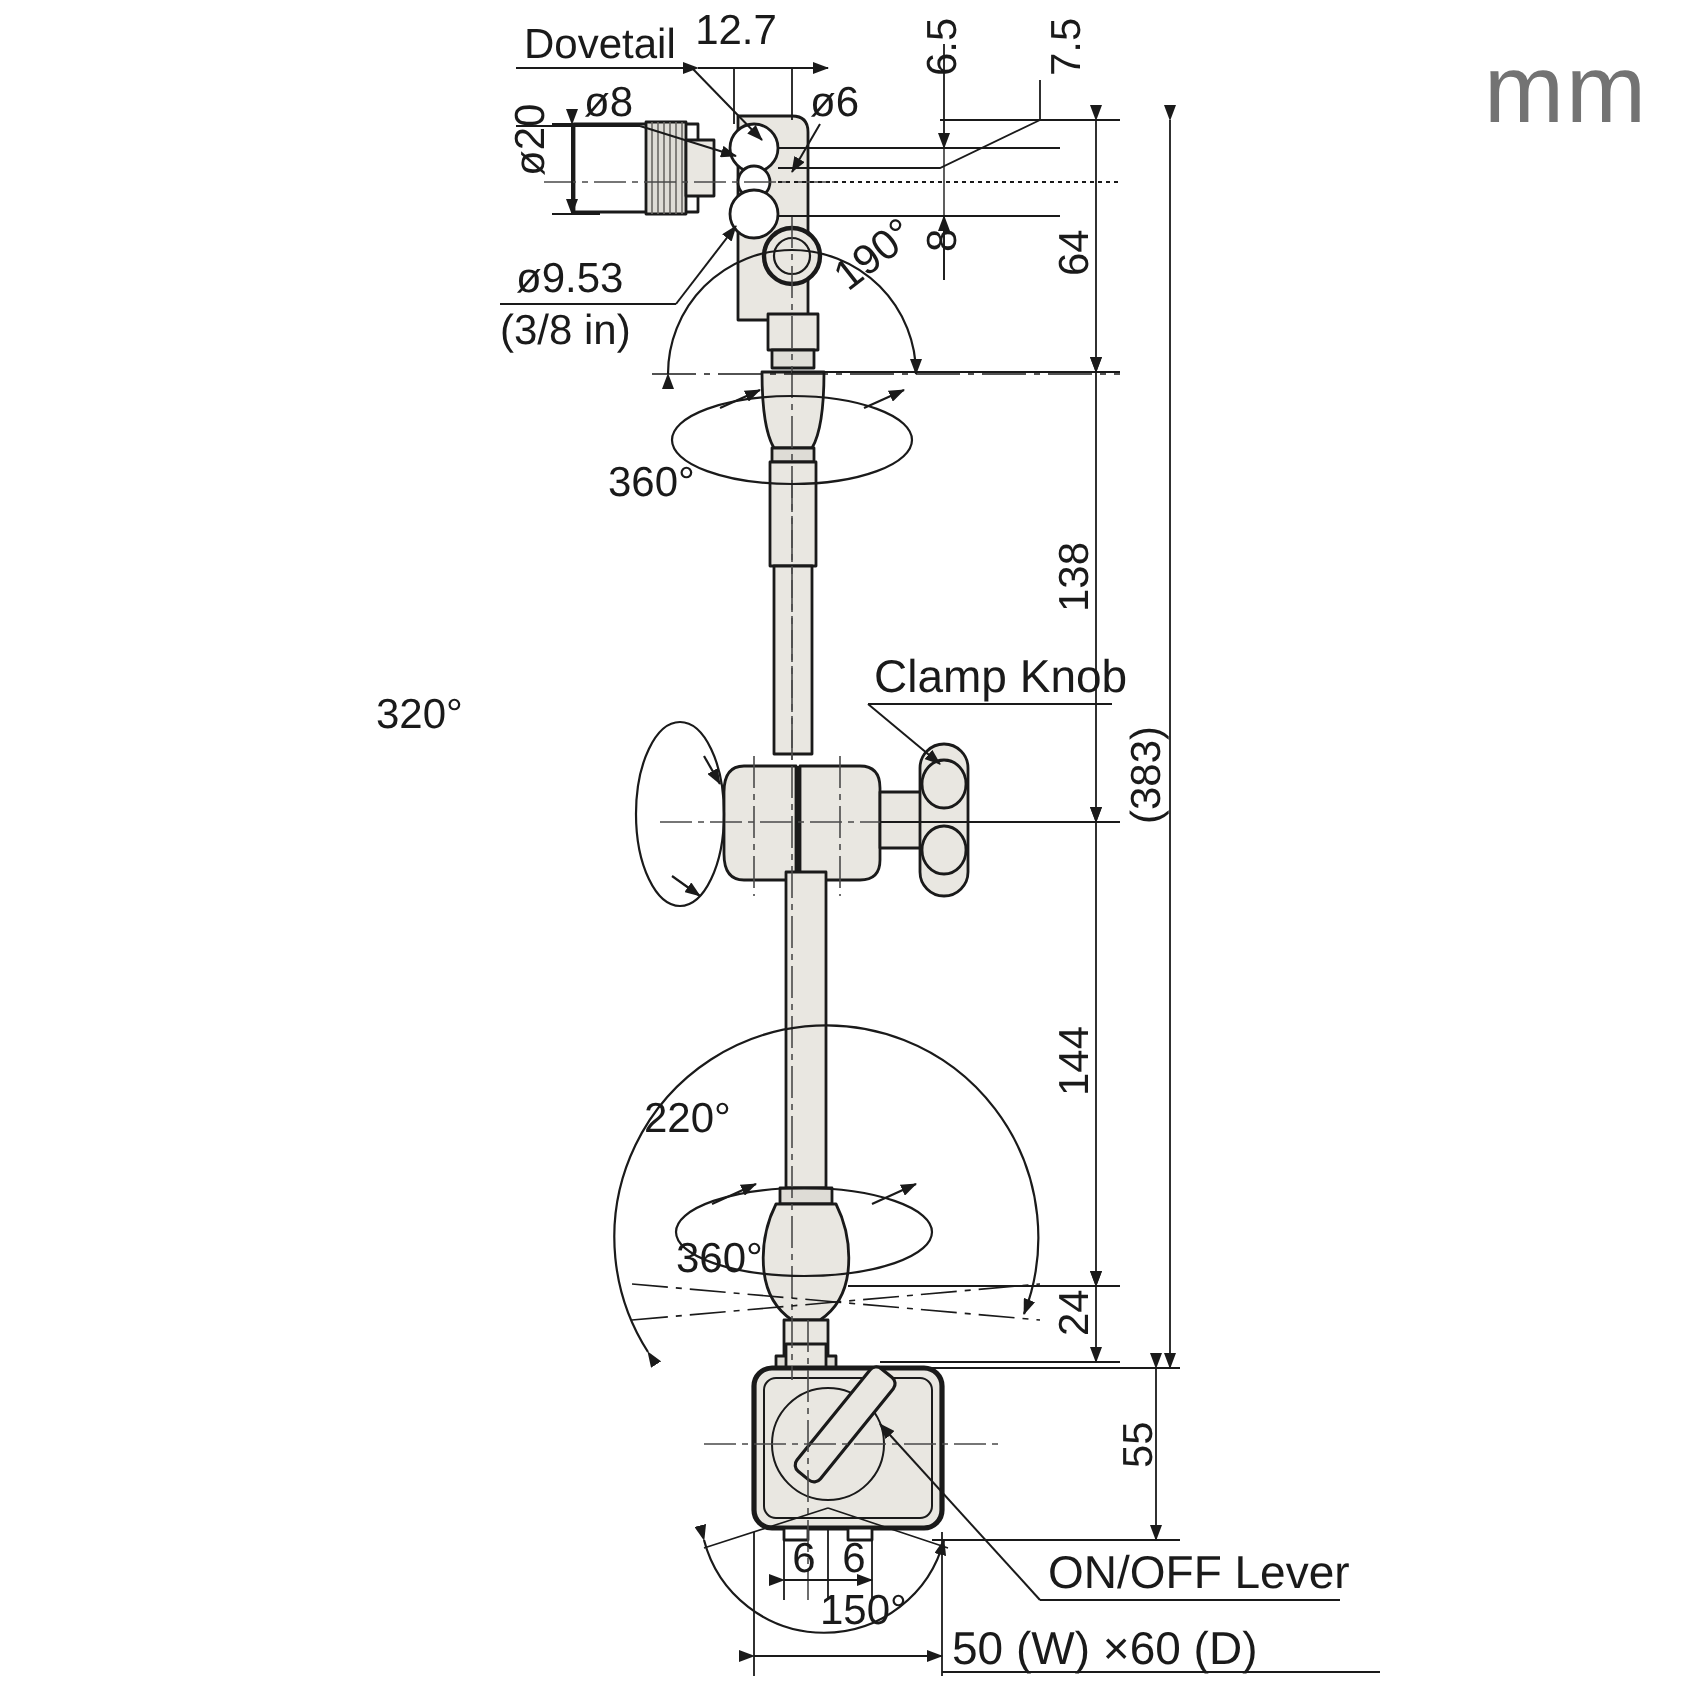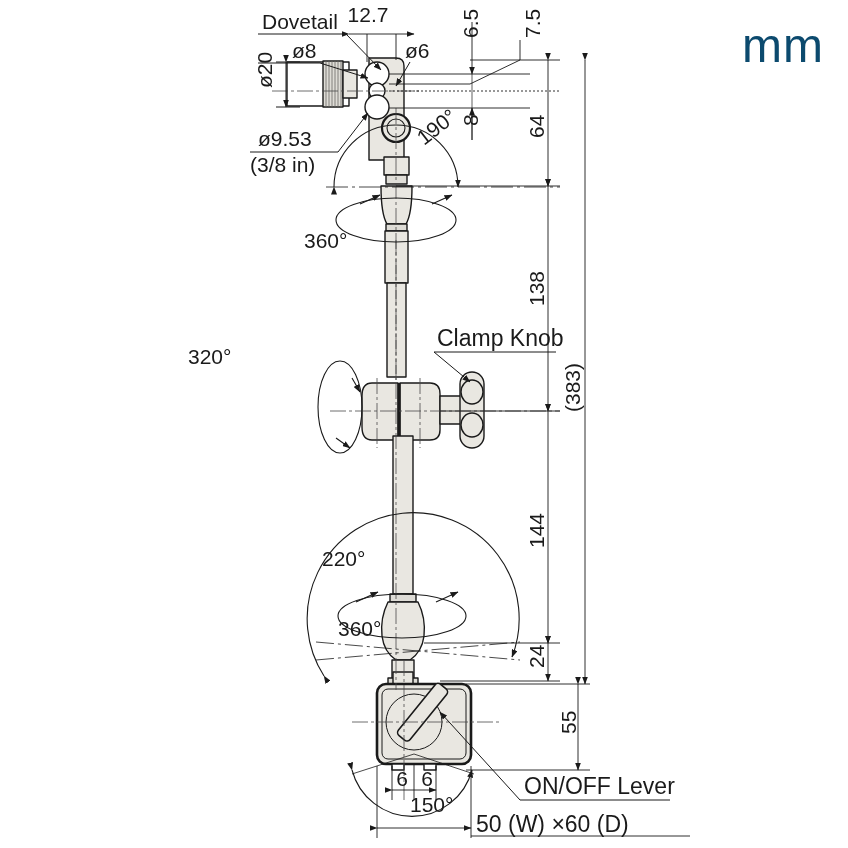--- a/index.html
+++ b/index.html
@@ -9,21 +9,21 @@
     background:#ffffff;
     font-family:"Liberation Sans", sans-serif;
     overflow:hidden;
   }
   #dwg{position:absolute;left:0;top:0;width:848px;height:848px;}
   .unit-label{
     position:absolute;
     right:24px;top:22px;
     font-family:"Liberation Sans", sans-serif;
     font-size:48px;
-    color:#0c4a6e;
+    color:#737373;
     letter-spacing:1px;
     line-height:1;
   }
   text{font-family:"Liberation Sans", sans-serif;fill:#1a1a1a;}
 </style>
 </head>
 <body>
 
 <div id="root">
 

